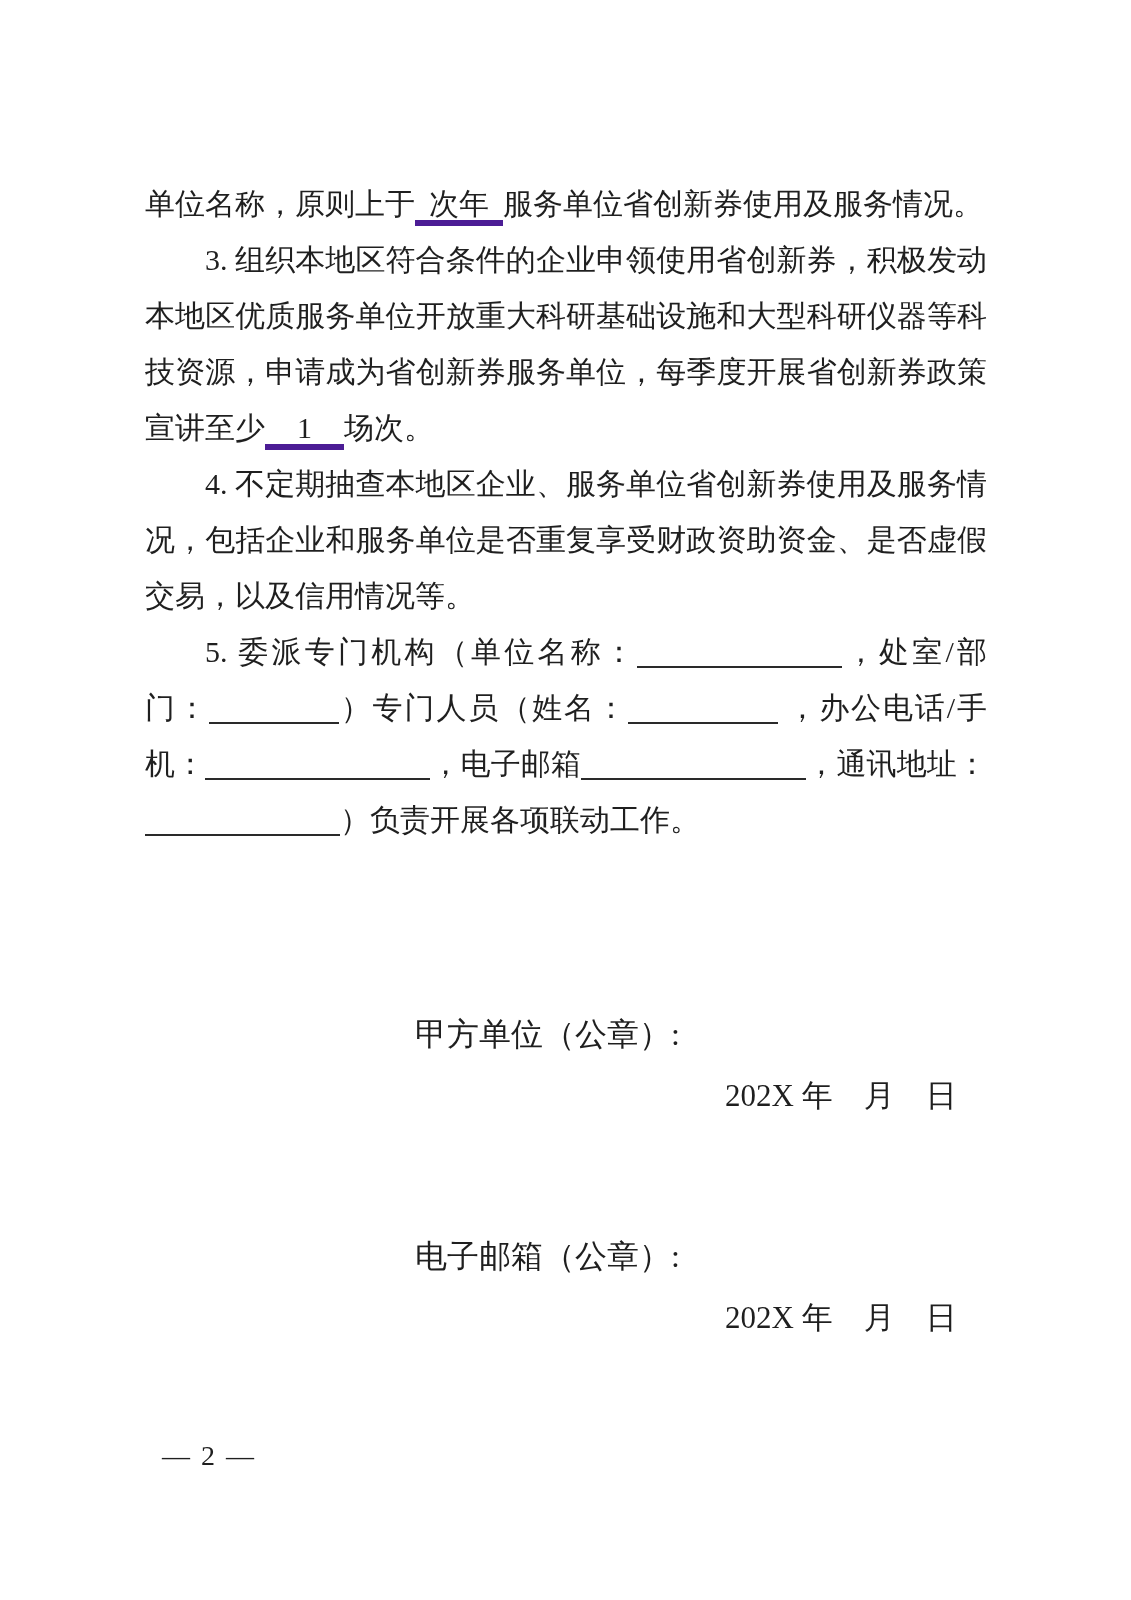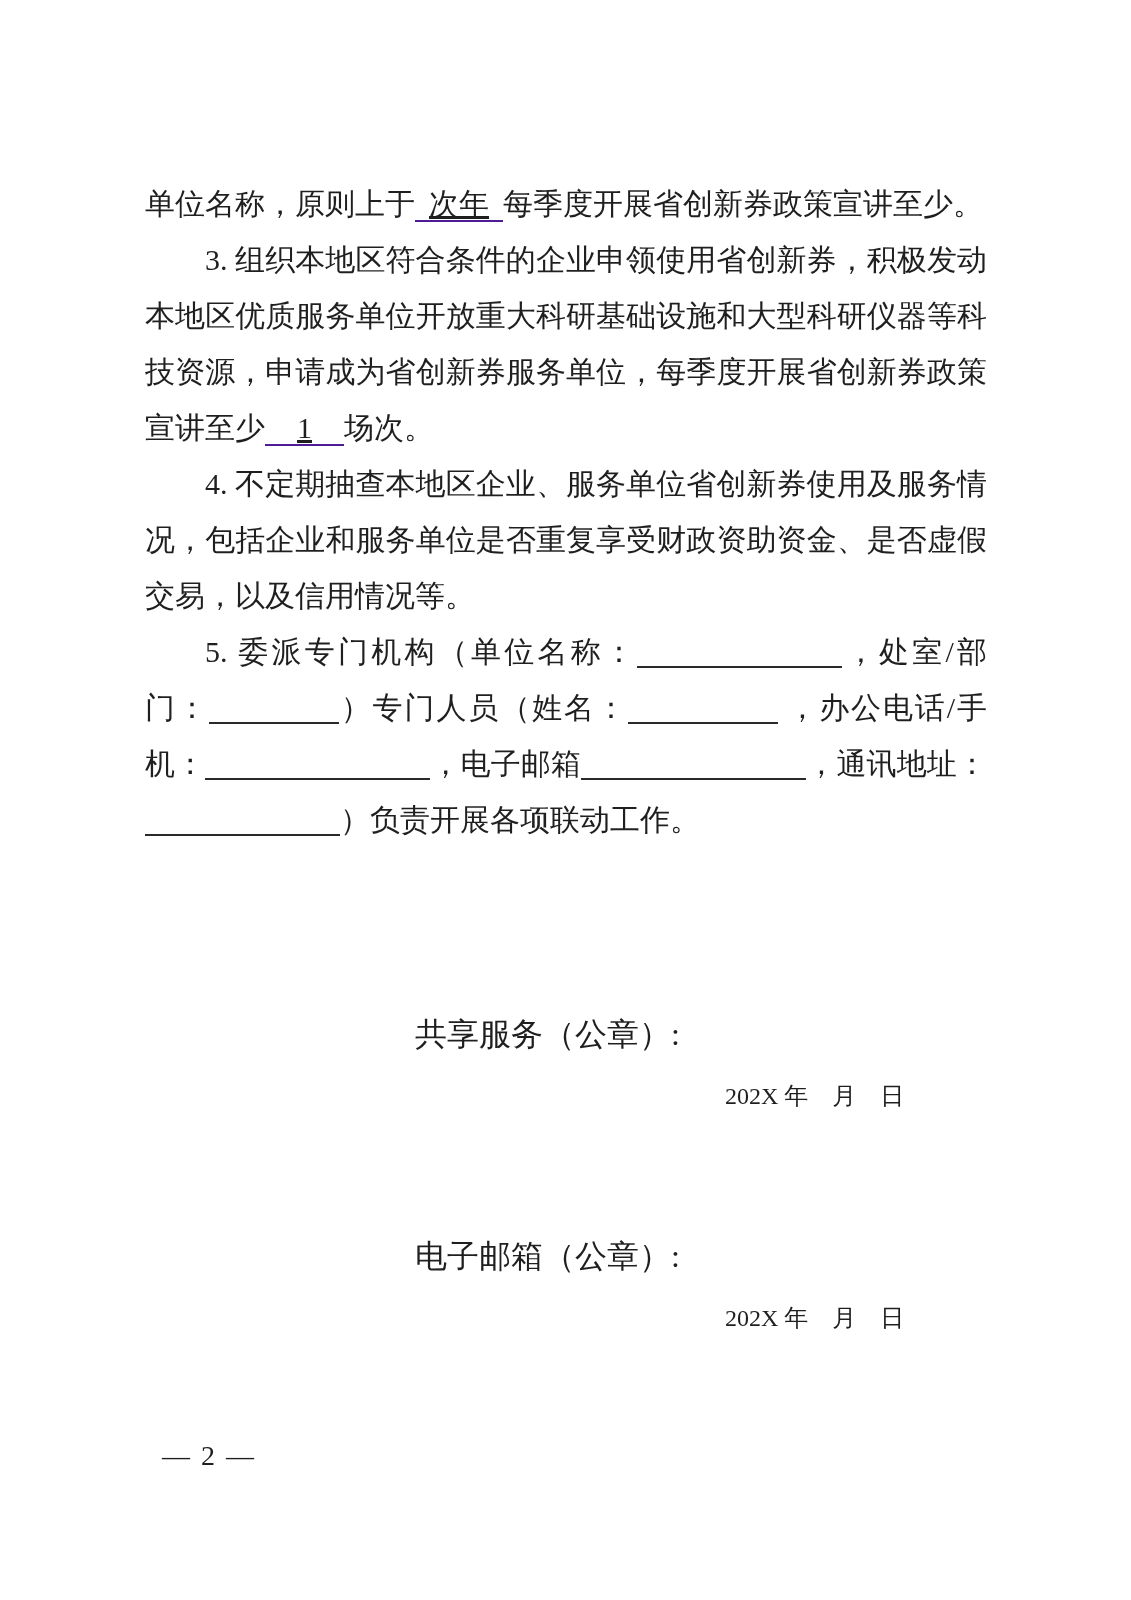--- a/index.html
+++ b/index.html
@@ -19,66 +19,65 @@
     width: 842px;
   }
   .para {
     margin: 0;
     font-size: 30px;
     line-height: 56px;
     text-align: justify;
   }
   .para.indent { text-indent: 60px; }
   .u {
-    border-bottom: 2px solid #4c1d95;
+    border-bottom: 6px solid #4c1d95;
     padding-bottom: 4px;
-    text-decoration: underline;
   }
   .blank {
     display: inline-block;
     height: 26px;
     border-bottom: 2px solid #2a2a2a;
     margin-bottom: -6px;
   }
   .sig-label {
     position: absolute;
     font-size: 32px;
     line-height: 44px;
     white-space: nowrap;
   }
   .sig-date {
     position: absolute;
-    font-size: 24px;
+    font-size: 31px;
     line-height: 44px;
     white-space: nowrap;
     font-family: Liberation Serif, serif;
   }
   .page-number {
     position: absolute;
     left: 162px;
     top: 1436px;
     font-size: 28px;
     line-height: 40px;
     letter-spacing: 2px;
     white-space: nowrap;
   }
 </style>
 </head>
 <body>
 
 <div class="page">
 
   <div class="doc-body">
-      <p class="para"><span>单位名称，原则上于</span><span class="u" style="padding: 0px 14px;">次年</span><span>每季度开展省创新券政策宣讲至少。</span></p>
+      <p class="para"><span>单位名称，原则上于</span><span class="u" style="padding: 0px 14px;">次年</span><span>服务单位省创新券使用及服务情况。</span></p>
       <p class="para indent"><span>3. 组织本地区符合条件的企业申领使用省创新券，积极发动本地区优质服务单位开放重大科研基础设施和大型科研仪器等科技资源，申请成为省创新券服务单位，每季度开展省创新券政策宣讲至少</span><span class="u" style="padding: 0px 32px;">1</span><span>场次。</span></p>
       <p class="para indent"><span>4. 不定期抽查本地区企业、服务单位省创新券使用及服务情况，包括企业和服务单位是否重复享受财政资助资金、是否虚假交易，以及信用情况等。</span></p>
       <p class="para indent"><span>5. 委派专门机构（单位名称：</span><span class="blank" style="width: 205px;"></span><span>，处室/部门：</span><span class="blank" style="width: 130px;"></span><span>）专门人员（姓名：</span><span class="blank" style="width: 150px;"></span><span>&nbsp;，办公电话/手机：</span><span class="blank" style="width: 225px;"></span><span>，电子邮箱</span><span class="blank" style="width: 225px;"></span><span>，通讯地址：</span><span class="blank" style="width: 195px;"></span><span>）负责开展各项联动工作。</span></p>
     </div>
 
-  <div class="sig-label" style="left:415px; top:1012px;">共享服务（公章）:</div>
+  <div class="sig-label" style="left:415px; top:1012px;">甲方单位（公章）:</div>
   <div class="sig-date" style="left:725px; top:1074px;">202X 年　月　日</div>
 
   <div class="sig-label" style="left:415px; top:1234px;">电子邮箱（公章）:</div>
   <div class="sig-date" style="left:725px; top:1296px;">202X 年　月　日</div>
 
   <div class="page-number">— 2 —</div>
 
 </div>
 
 </body></html>

